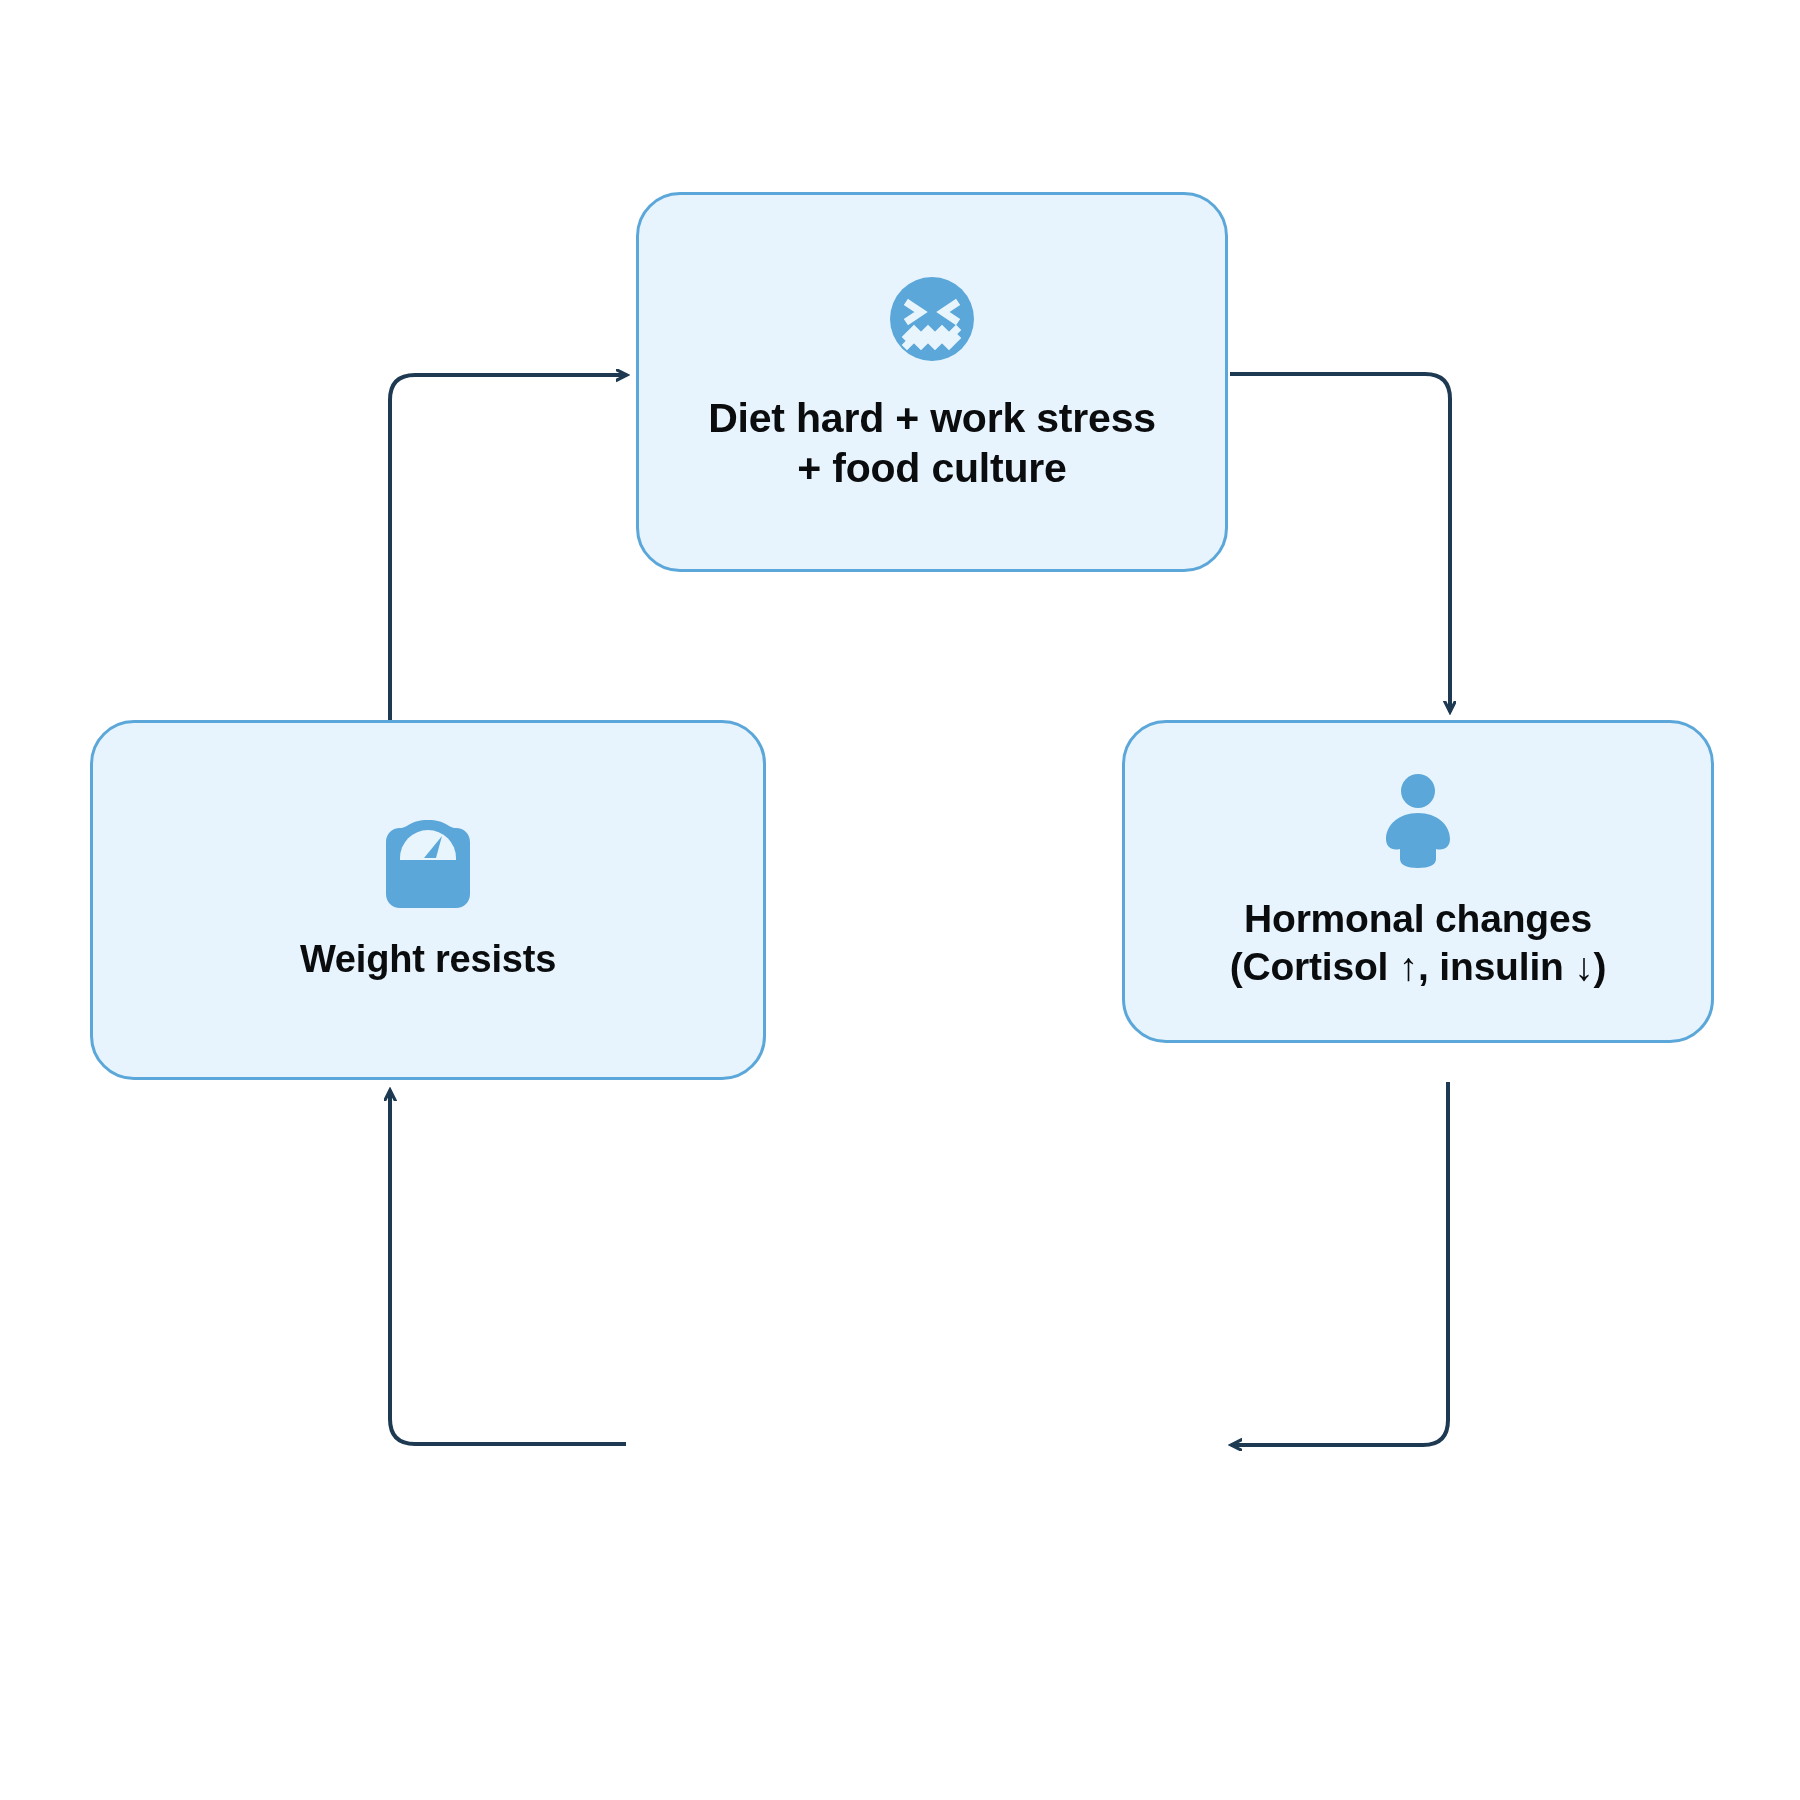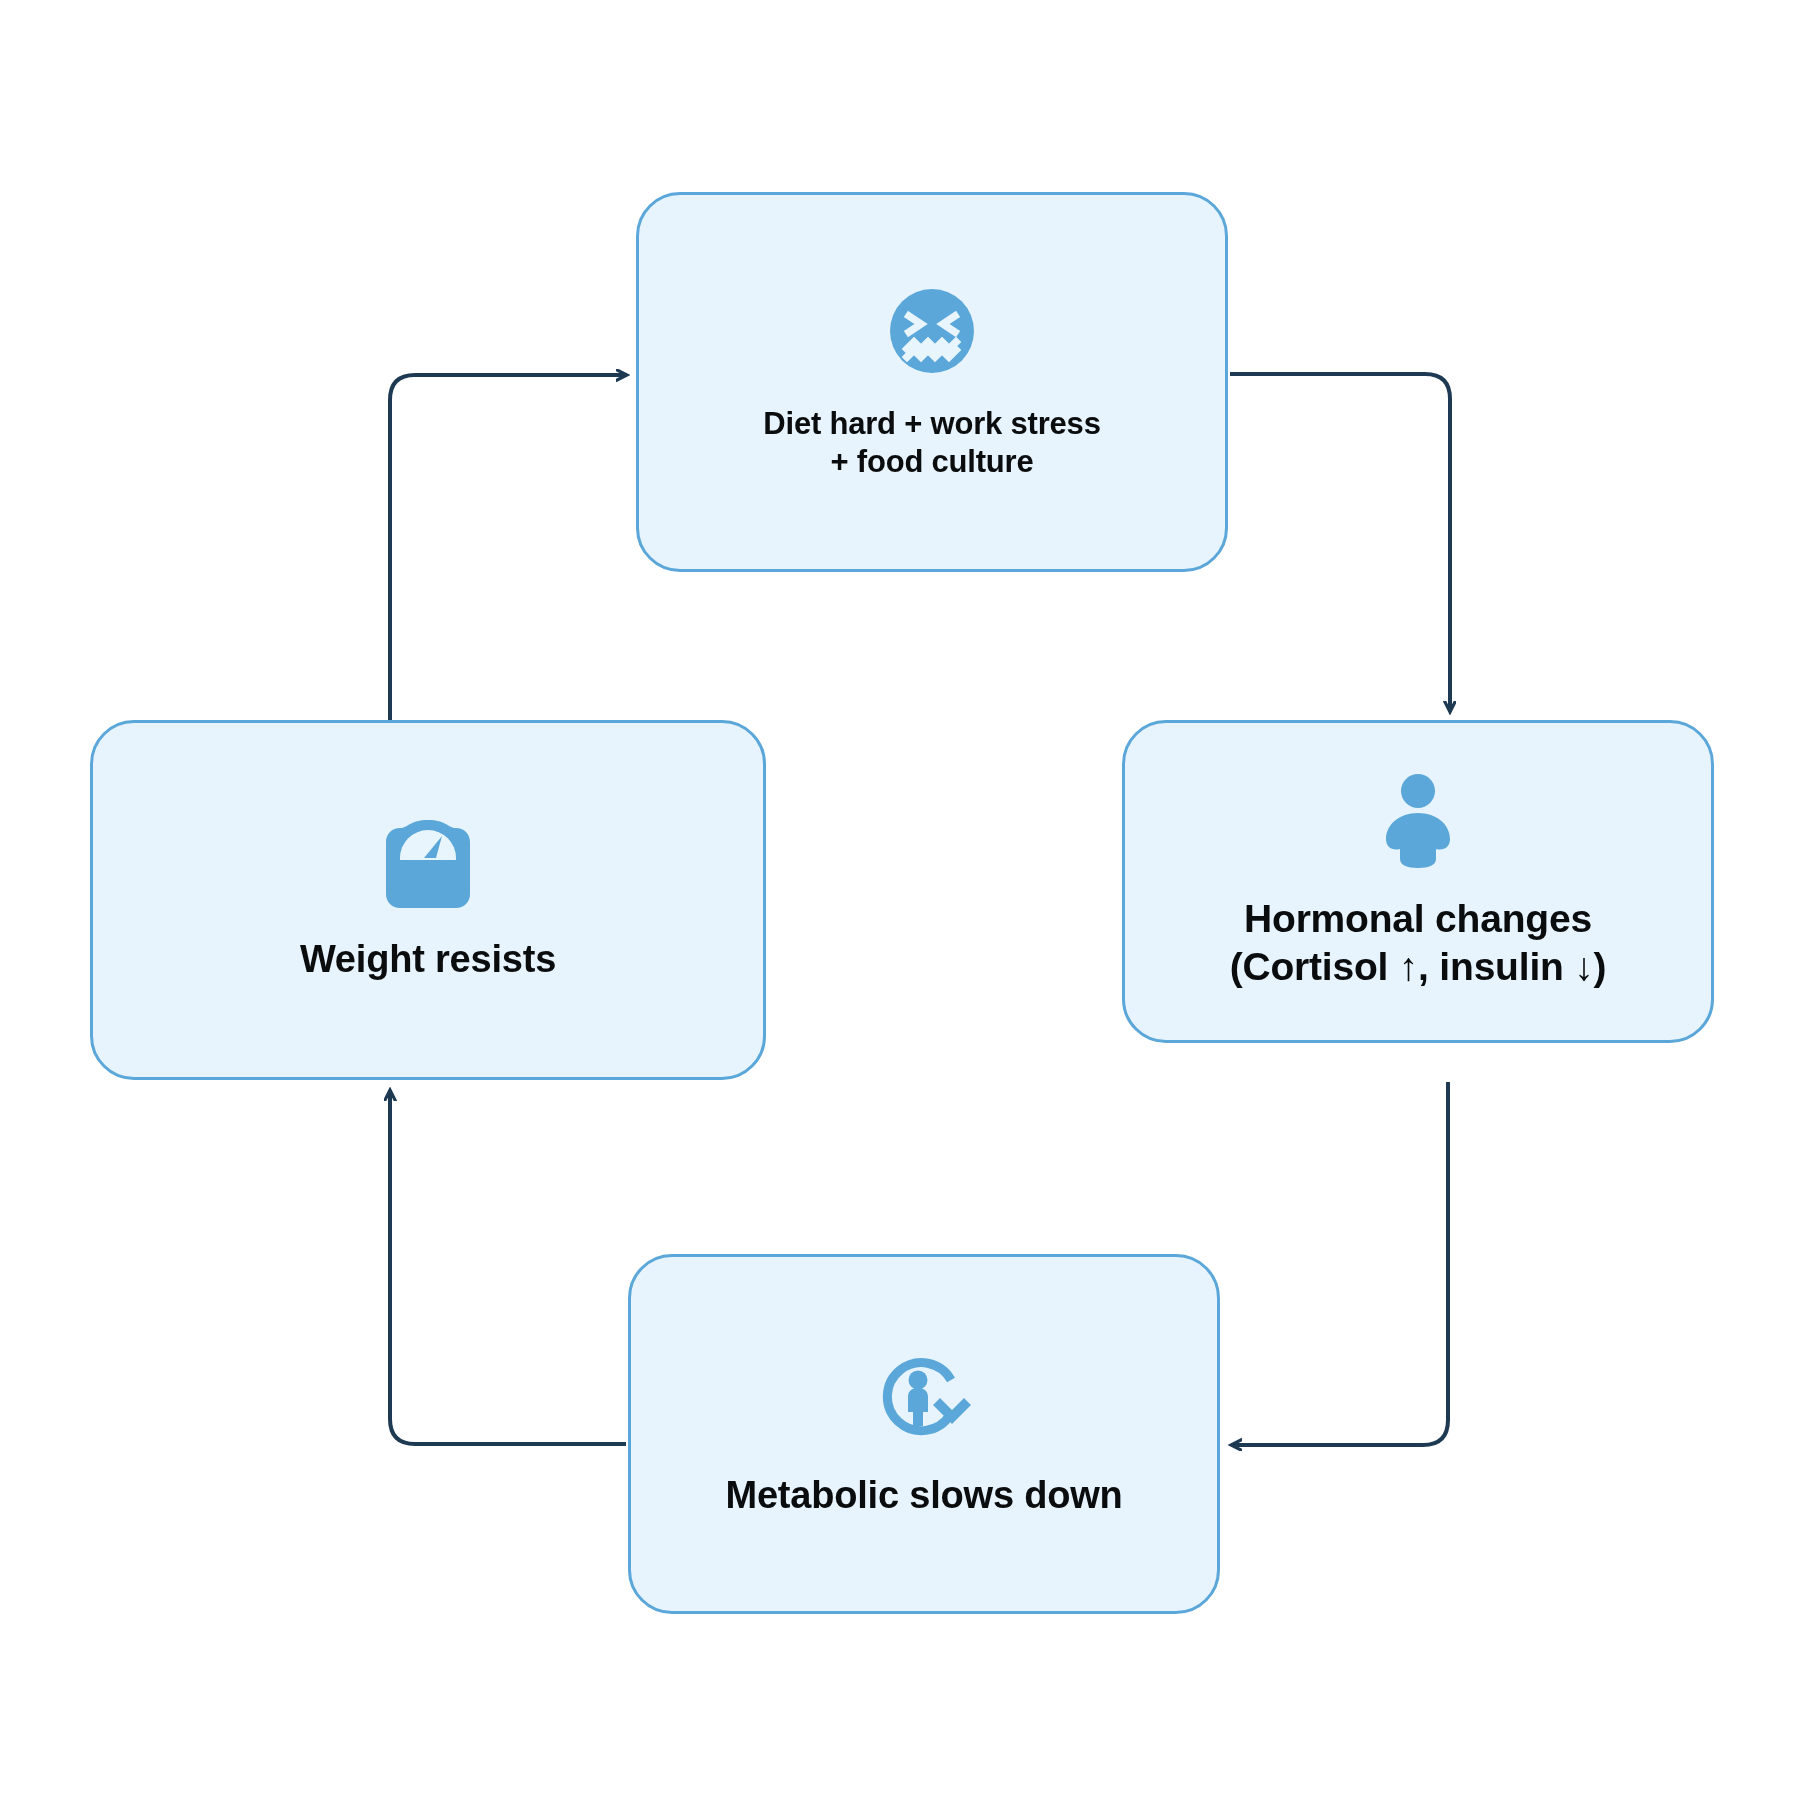--- a/index.html
+++ b/index.html
@@ -52,21 +52,21 @@
     white-space: pre-line;
     padding: 0 24px;
   }
 
   
   #node-top    { left: 636px; top: 192px;  width: 592px; height: 380px; }
   #node-right  { left: 1122px; top: 720px;  width: 592px; height: 323px; }
   #node-bottom { left: 628px; top: 1254px; width: 592px; height: 360px; }
   #node-left   { left: 90px;  top: 720px;  width: 676px; height: 360px; }
 
-  #node-top .node-label { font-size: 31px; }
+  #node-top .node-label { font-size: 41px; }
   #node-right .node-label { font-size: 39px; }
 </style>
 </head>
 <body>
 
 <div id="canvas">
 
   <svg id="edges" viewBox="0 0 1800 1800" xmlns="http://www.w3.org/2000/svg">
     <defs>
       <marker id="arrowhead" markerWidth="14" markerHeight="14" refX="11" refY="6" orient="auto" markerUnits="userSpaceOnUse">
@@ -103,31 +103,20 @@
     <span class="node-icon">
       <svg width="80" height="96" viewBox="0 0 80 96" xmlns="http://www.w3.org/2000/svg">
         <circle cx="40" cy="18" r="17" fill="#5ba7d9"></circle>
         <path d="M40 40 C 59 40 72 52 72 66 C 72 74 66 78 58 76 L 58 86 C 58 92 51 95 40 95 C 29 95 22 92 22 86 L 22 76 C 14 78 8 74 8 66 C 8 52 21 40 40 40 Z" fill="#5ba7d9"></path>
       </svg>
     </span>
     <div class="node-label">Hormonal changes
 (Cortisol ↑, insulin ↓)</div>
   </div>
 
-  <div class="node" id="node-bottom">
-    <span class="node-icon">
-      <svg width="96" height="96" viewBox="0 0 96 96" xmlns="http://www.w3.org/2000/svg">
-        <path d="M75 30 A 34 34 0 1 0 74 65" fill="none" stroke="#5ba7d9" stroke-width="9" stroke-linecap="butt"></path>
-        <circle cx="42" cy="30" r="9.5" fill="#5ba7d9"></circle>
-        <path d="M32 47 C 32 41 36 38 42 38 C 48 38 52 41 52 47 L 52 62 L 47 62 L 47 76 L 37 76 L 37 62 L 32 62 Z" fill="#5ba7d9"></path>
-        <path d="M64 48 L76 60 L88 48 L95 55 L76 74 L57 55 Z" fill="#5ba7d9"></path>
-      </svg>
-    </span>
-    <div class="node-label">Metabolic slows down</div>
-  </div>
 
   <div class="node" id="node-left">
     <span class="node-icon">
       <svg width="88" height="92" viewBox="0 0 88 92" xmlns="http://www.w3.org/2000/svg">
         <path d="M16 10 C 24 10 26 2 44 2 C 62 2 64 10 72 10 C 80 10 86 16 86 24 L 86 76 C 86 84 80 90 72 90 L 16 90 C 8 90 2 84 2 76 L 2 24 C 2 16 8 10 16 10 Z" fill="#5ba7d9"></path>
         <path d="M16 40 A 28 28 0 0 1 72 40 L 72 42 L 16 42 Z" fill="#e9f5fd"></path>
         <path d="M58 18 L40 40 L52 40 Z" fill="#5ba7d9"></path>
       </svg>
     </span>
     <div class="node-label">Weight resists</div>

